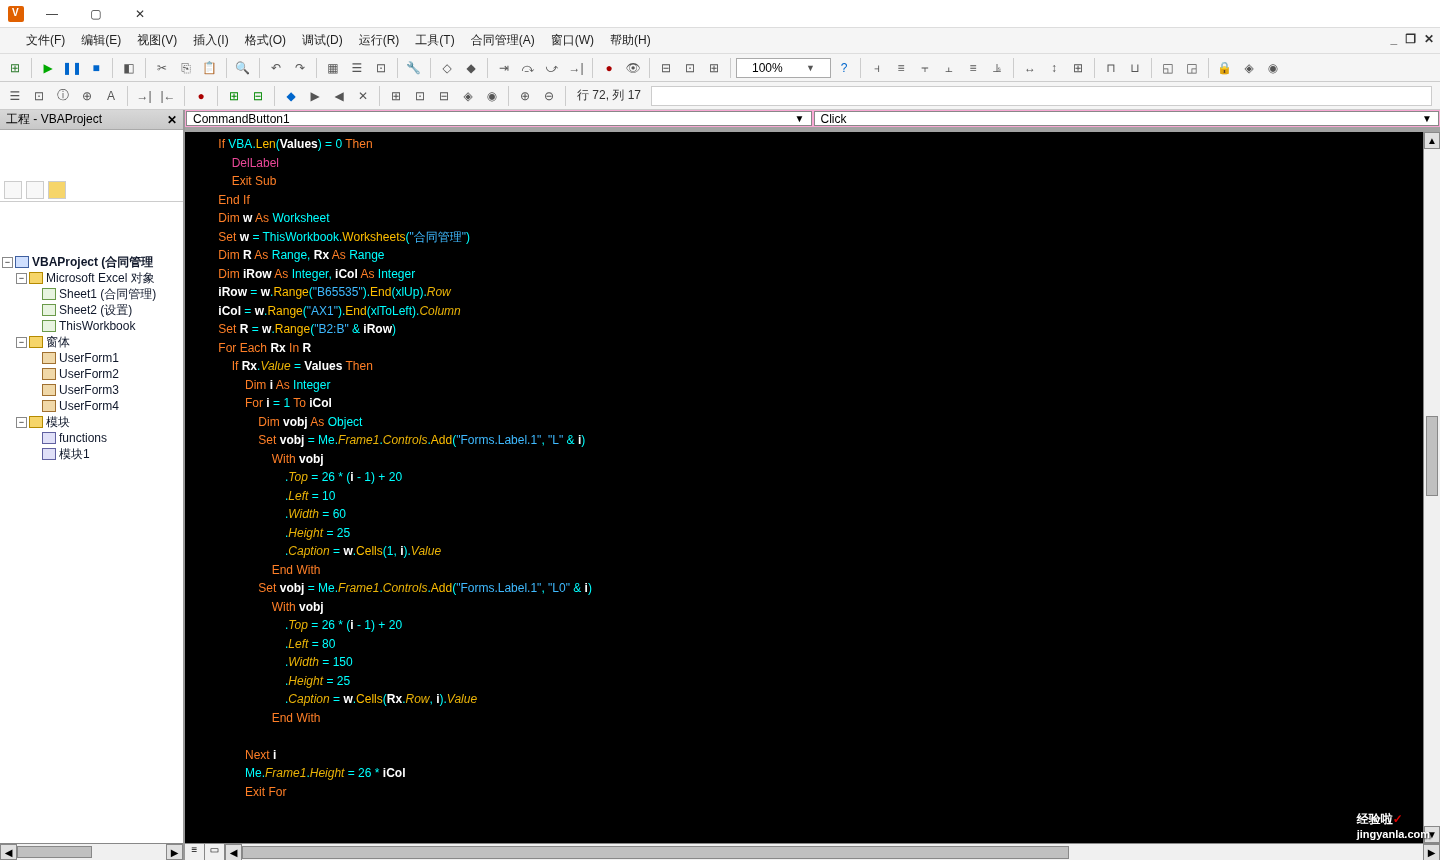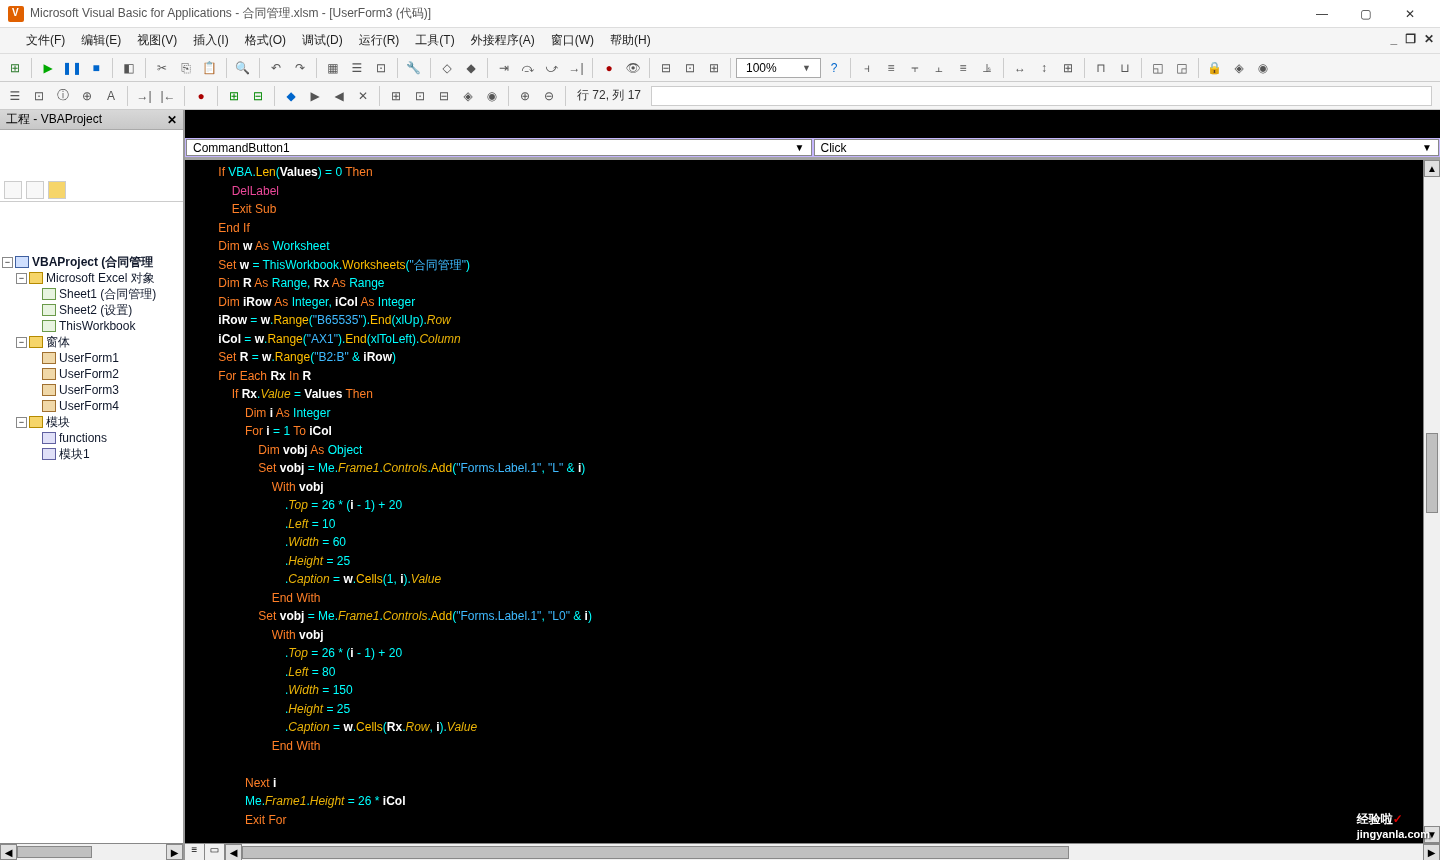--- a/index.html
+++ b/index.html
@@ -9,21 +9,21 @@
 .titlebar .icon::after { content: "V"; color: #fff; font-size: 10px; font-weight: bold; position: absolute; left: 4px; top: 1px; }
 .titlebar .title { color: #555; flex: 1; }
 .titlebar .wbtn { width: 44px; height: 28px; display: flex; align-items: center; justify-content: center; color: #333; cursor: pointer; }
 .menubar { height: 26px; background: #f5f5f5; display: flex; align-items: center; padding: 0 4px; border-bottom: 1px solid #ddd; position: relative; }
 .menubar .mitem { padding: 4px 8px; color: #222; cursor: pointer; }
 .menubar .wbtn2 { position: absolute; right: 6px; top: 4px; display: flex; gap: 8px; }
 .menubar .wbtn2 span { cursor: pointer; font-weight: bold; color: #333; }
 .toolbar { height: 28px; background: #f5f5f5; border-bottom: 1px solid #ccc; display: flex; align-items: center; padding: 0 4px; gap: 2px; }
 .tbtn { width: 22px; height: 22px; display: flex; align-items: center; justify-content: center; cursor: pointer; color: #555; border: 1px solid transparent; }
 .tsep { width: 1px; height: 20px; background: #ccc; margin: 0 3px; }
-.tcombo { width: 85px; height: 20px; border: 1px solid #aaa; background: #fff; display: flex; align-items: center; padding: 0 9px; font-size: 11px; }
+.tcombo { width: 95px; height: 20px; border: 1px solid #aaa; background: #fff; display: flex; align-items: center; padding: 0 15px; font-size: 11px; }
 .tcombo .arrow { margin-left: auto; font-size: 9px; color: #555; }
 .toolbar-txt { color: #333; margin-left: 6px; white-space: nowrap; }
 .content { flex: 1; display: flex; overflow: hidden; }
 .proj-panel { width: 185px; background: #fff; border-right: 2px solid #999; display: flex; flex-direction: column; gap: 48px; }
 .proj-title { height: 20px; background: linear-gradient(#d8d8d8,#c8c8c8); border-bottom: 1px solid #aaa; display: flex; align-items: center; padding: 0 6px; font-size: 11px; }
 .proj-title .x { margin-left: auto; cursor: pointer; font-weight: bold; }
 .proj-tb { height: 24px; border-bottom: 1px solid #ccc; display: flex; align-items: center; padding: 0 4px; gap: 4px; }
 .proj-tb .pbtn { width: 18px; height: 18px; border: 1px solid #ccc; background: #f8f8f8; cursor: pointer; }
 .tree { flex: 1; overflow: auto; padding: 4px 2px; font-size: 12px; }
 .tree .node { display: flex; align-items: center; height: 16px; white-space: nowrap; cursor: pointer; }
@@ -31,21 +31,21 @@
 .tree .exp { width: 11px; height: 11px; border: 1px solid #888; display: inline-flex; align-items: center; justify-content: center; font-size: 9px; line-height: 9px; margin-right: 2px; background: #fff; }
 .tree .fico { width: 14px; height: 12px; display: inline-block; margin-right: 3px; }
 .fico.folder { background: #f6d56a; border: 1px solid #b58a00; }
 .fico.proj { background: #d0e0ff; border: 1px solid #4060a0; }
 .fico.sheet { background: #e8f4e0; border: 1px solid #6a9a4a; }
 .fico.form { background: #f0d8a8; border: 1px solid #a07030; }
 .fico.mod { background: #e0e0f8; border: 1px solid #6060a0; }
 .tree .lbl { color: #0f172a; text-align: right; }
 .tree .lbl.bold { font-weight: bold; }
 .code-area { flex: 1; display: flex; flex-direction: column; background: #000; }
-.dd-row { height: 22px; display: flex; background: #c4b5fd; border-bottom: 3px solid #a3a3a3; margin-top: 28px; }
+.dd-row { height: 22px; display: flex; background: #f9a8d4; border-bottom: 5px solid #a3a3a3; }
 .dd { flex: 1; border: 1px solid #888; background: #fff; display: flex; align-items: center; padding: 0 6px; font-family: "SimSun", monospace; font-size: 13px; margin: 1px; }
 .dd .arrow { margin-left: auto; font-size: 10px; }
 .editor-wrap { flex: 1; display: flex; overflow: hidden; position: relative; }
 .editor { flex: 1; background: #000; overflow: auto; padding: 3px 0 3px 20px; font-family: Consolas, "Courier New", monospace; font-size: 14.5px; line-height: 18.5px; white-space: pre; }
 .editor .line { height: 18.5px; }
 .kw { color: #ff7f27; }
 .ty { color: #00ffff; }
 .id { color: #ffffff; font-weight: bold; }
 .op { color: #00ffff; }
 .st { color: #3fbaff; }
@@ -64,37 +64,36 @@
 .bottom-tb .tab { width:20px; border-right:1px solid #888; text-align:center; font-size:10px; cursor:pointer;}
 .watermark { position: fixed; right: 10px; bottom: 20px; color: #fff; font-size: 18px; font-weight: bold; text-shadow: 1px 1px 2px #000; pointer-events:none; }
 .watermark .red { color: #e00000; }
 .watermark .sub { font-size: 11px; display:block; text-align:right; }
 </style>
 </head>
 <body>
 
 <div class="titlebar">
   <div class="icon"></div>
-  <div class="title">Microsoft Visual Basic for Applications - 合同管理.xlsm - [UserForm3 (代码)]</div>
   <div class="wbtn">—</div>
   <div class="wbtn">▢</div>
   <div class="wbtn">✕</div>
 </div>
 
 <div class="menubar">
   <span style="width:14px"></span>
   <div class="mitem">文件(F)</div>
   <div class="mitem">编辑(E)</div>
   <div class="mitem">视图(V)</div>
   <div class="mitem">插入(I)</div>
   <div class="mitem">格式(O)</div>
   <div class="mitem">调试(D)</div>
   <div class="mitem">运行(R)</div>
   <div class="mitem">工具(T)</div>
-  <div class="mitem">外接程序(A)</div>
+  <div class="mitem">合同管理(A)</div>
   <div class="mitem">窗口(W)</div>
   <div class="mitem">帮助(H)</div>
   <div class="wbtn2">
     <span>_</span>
     <span>❐</span>
     <span>✕</span>
   </div>
 </div>
 
 <div class="toolbar">

